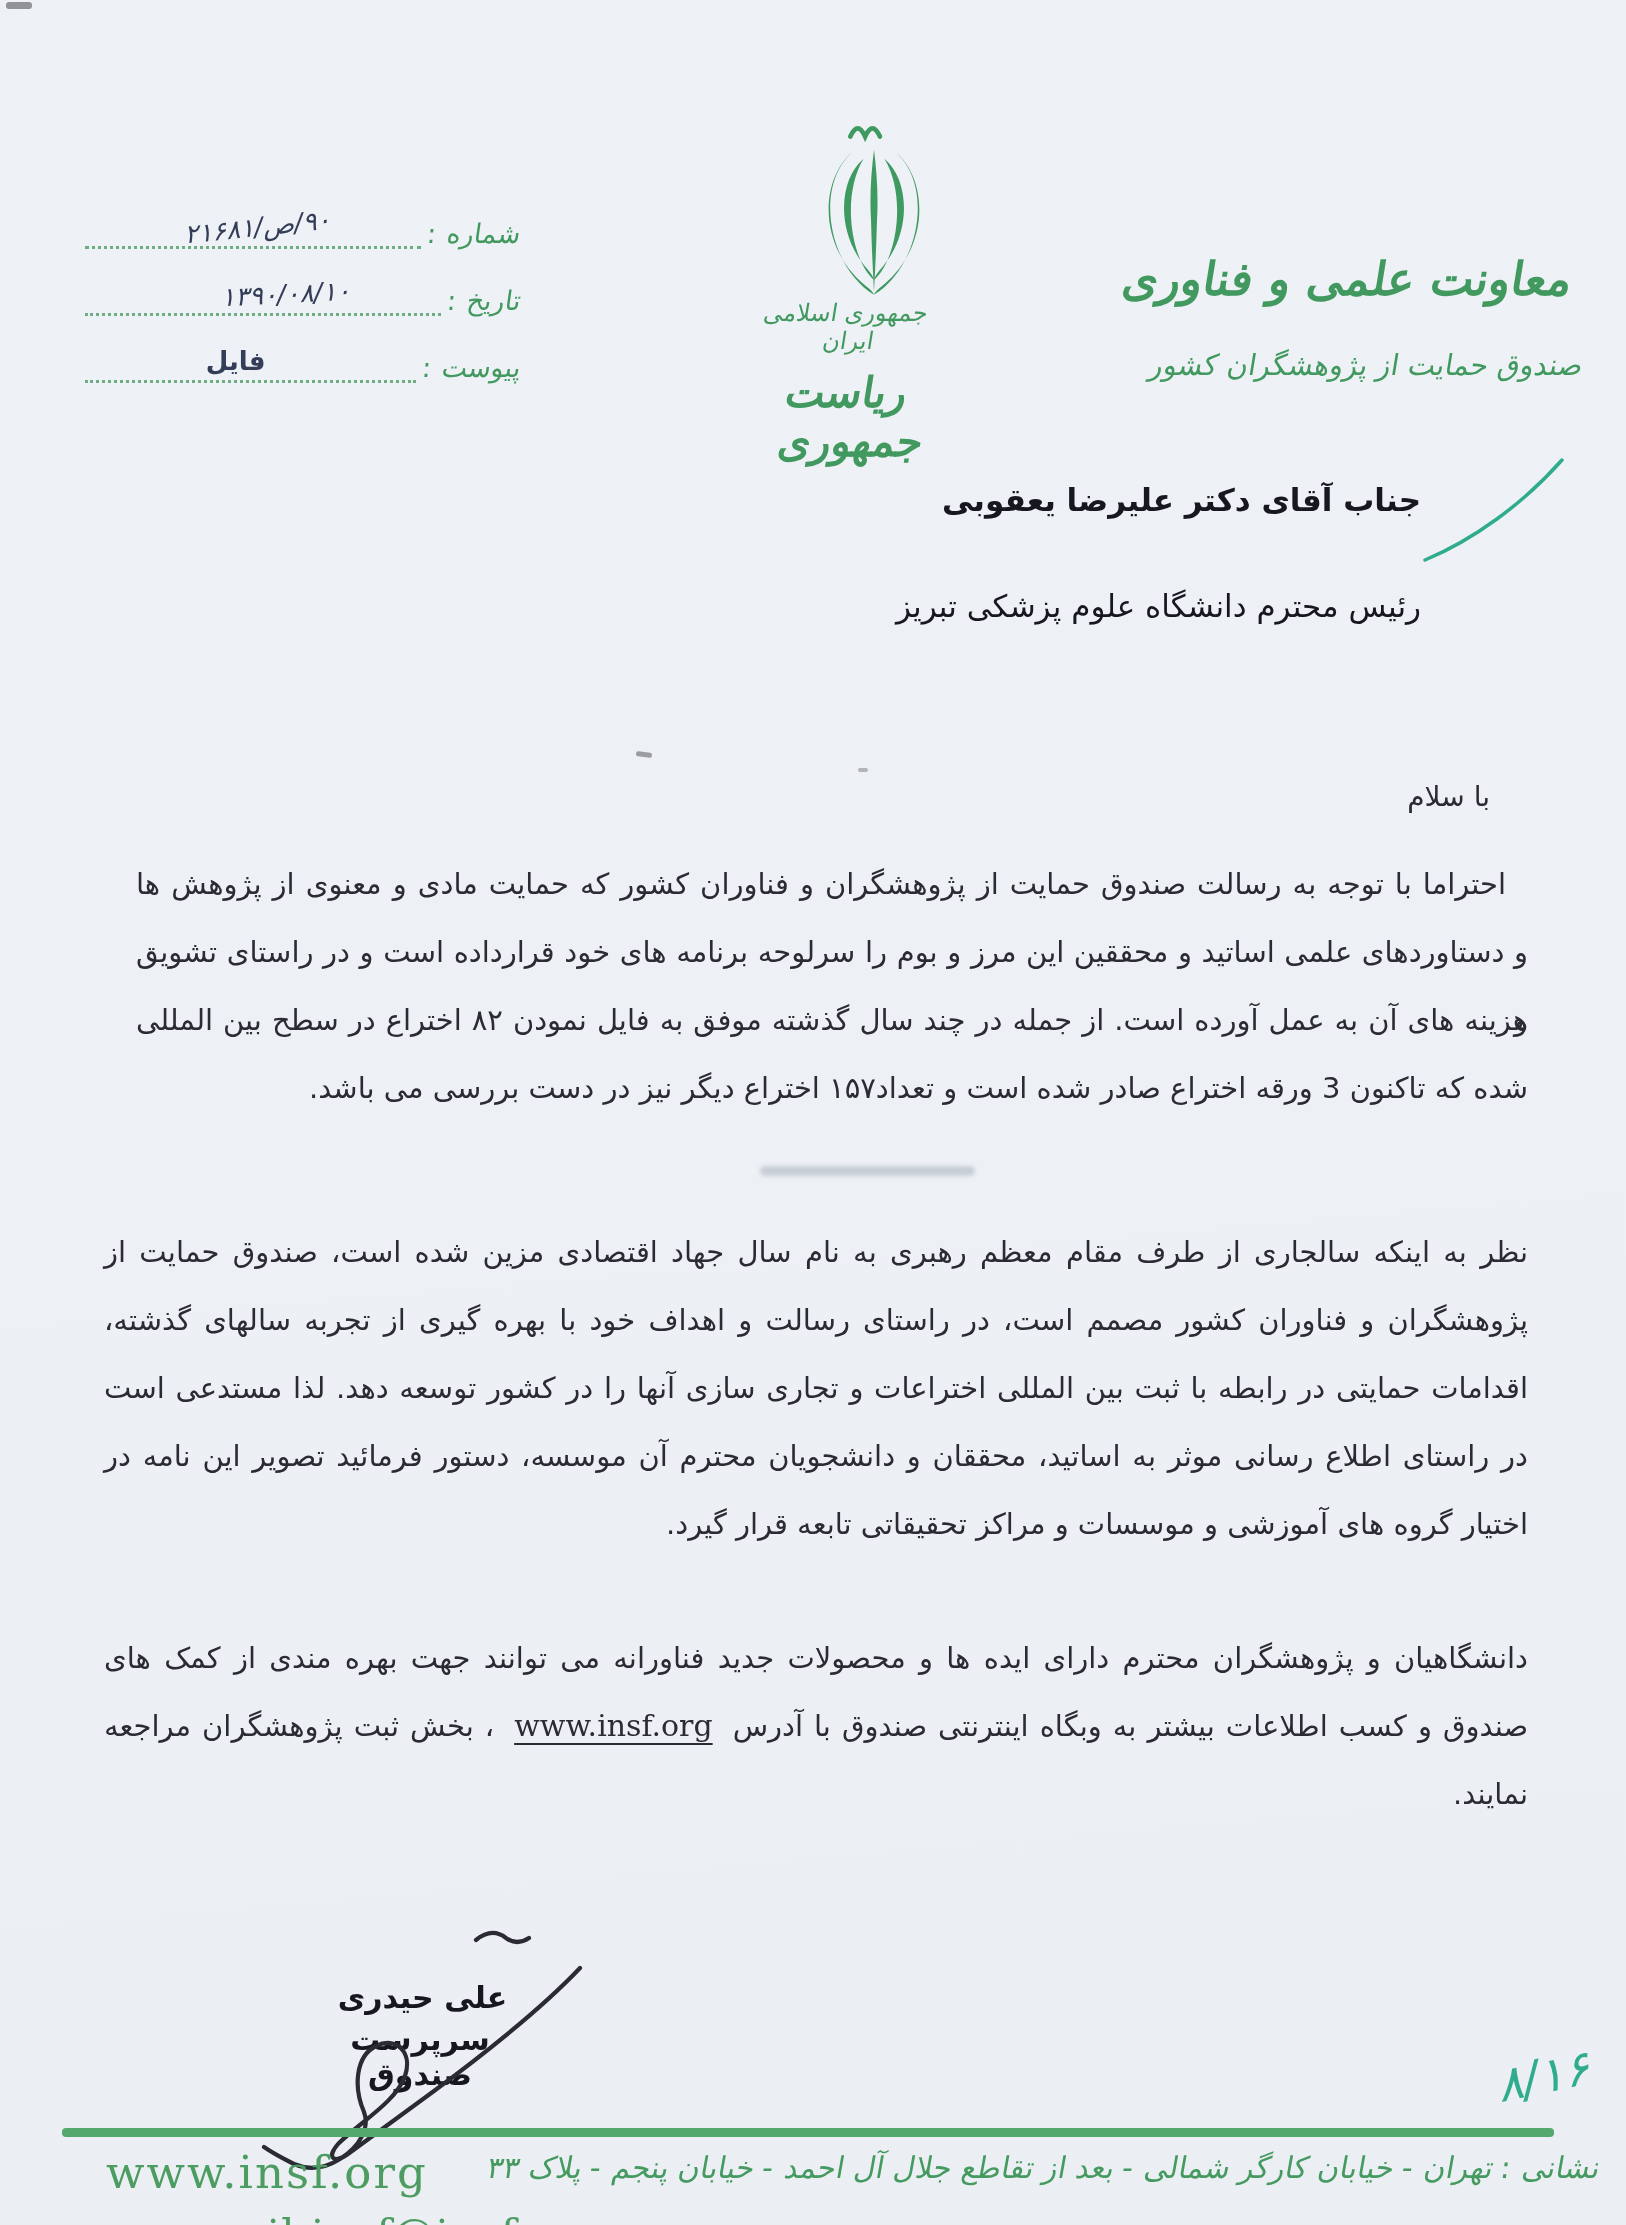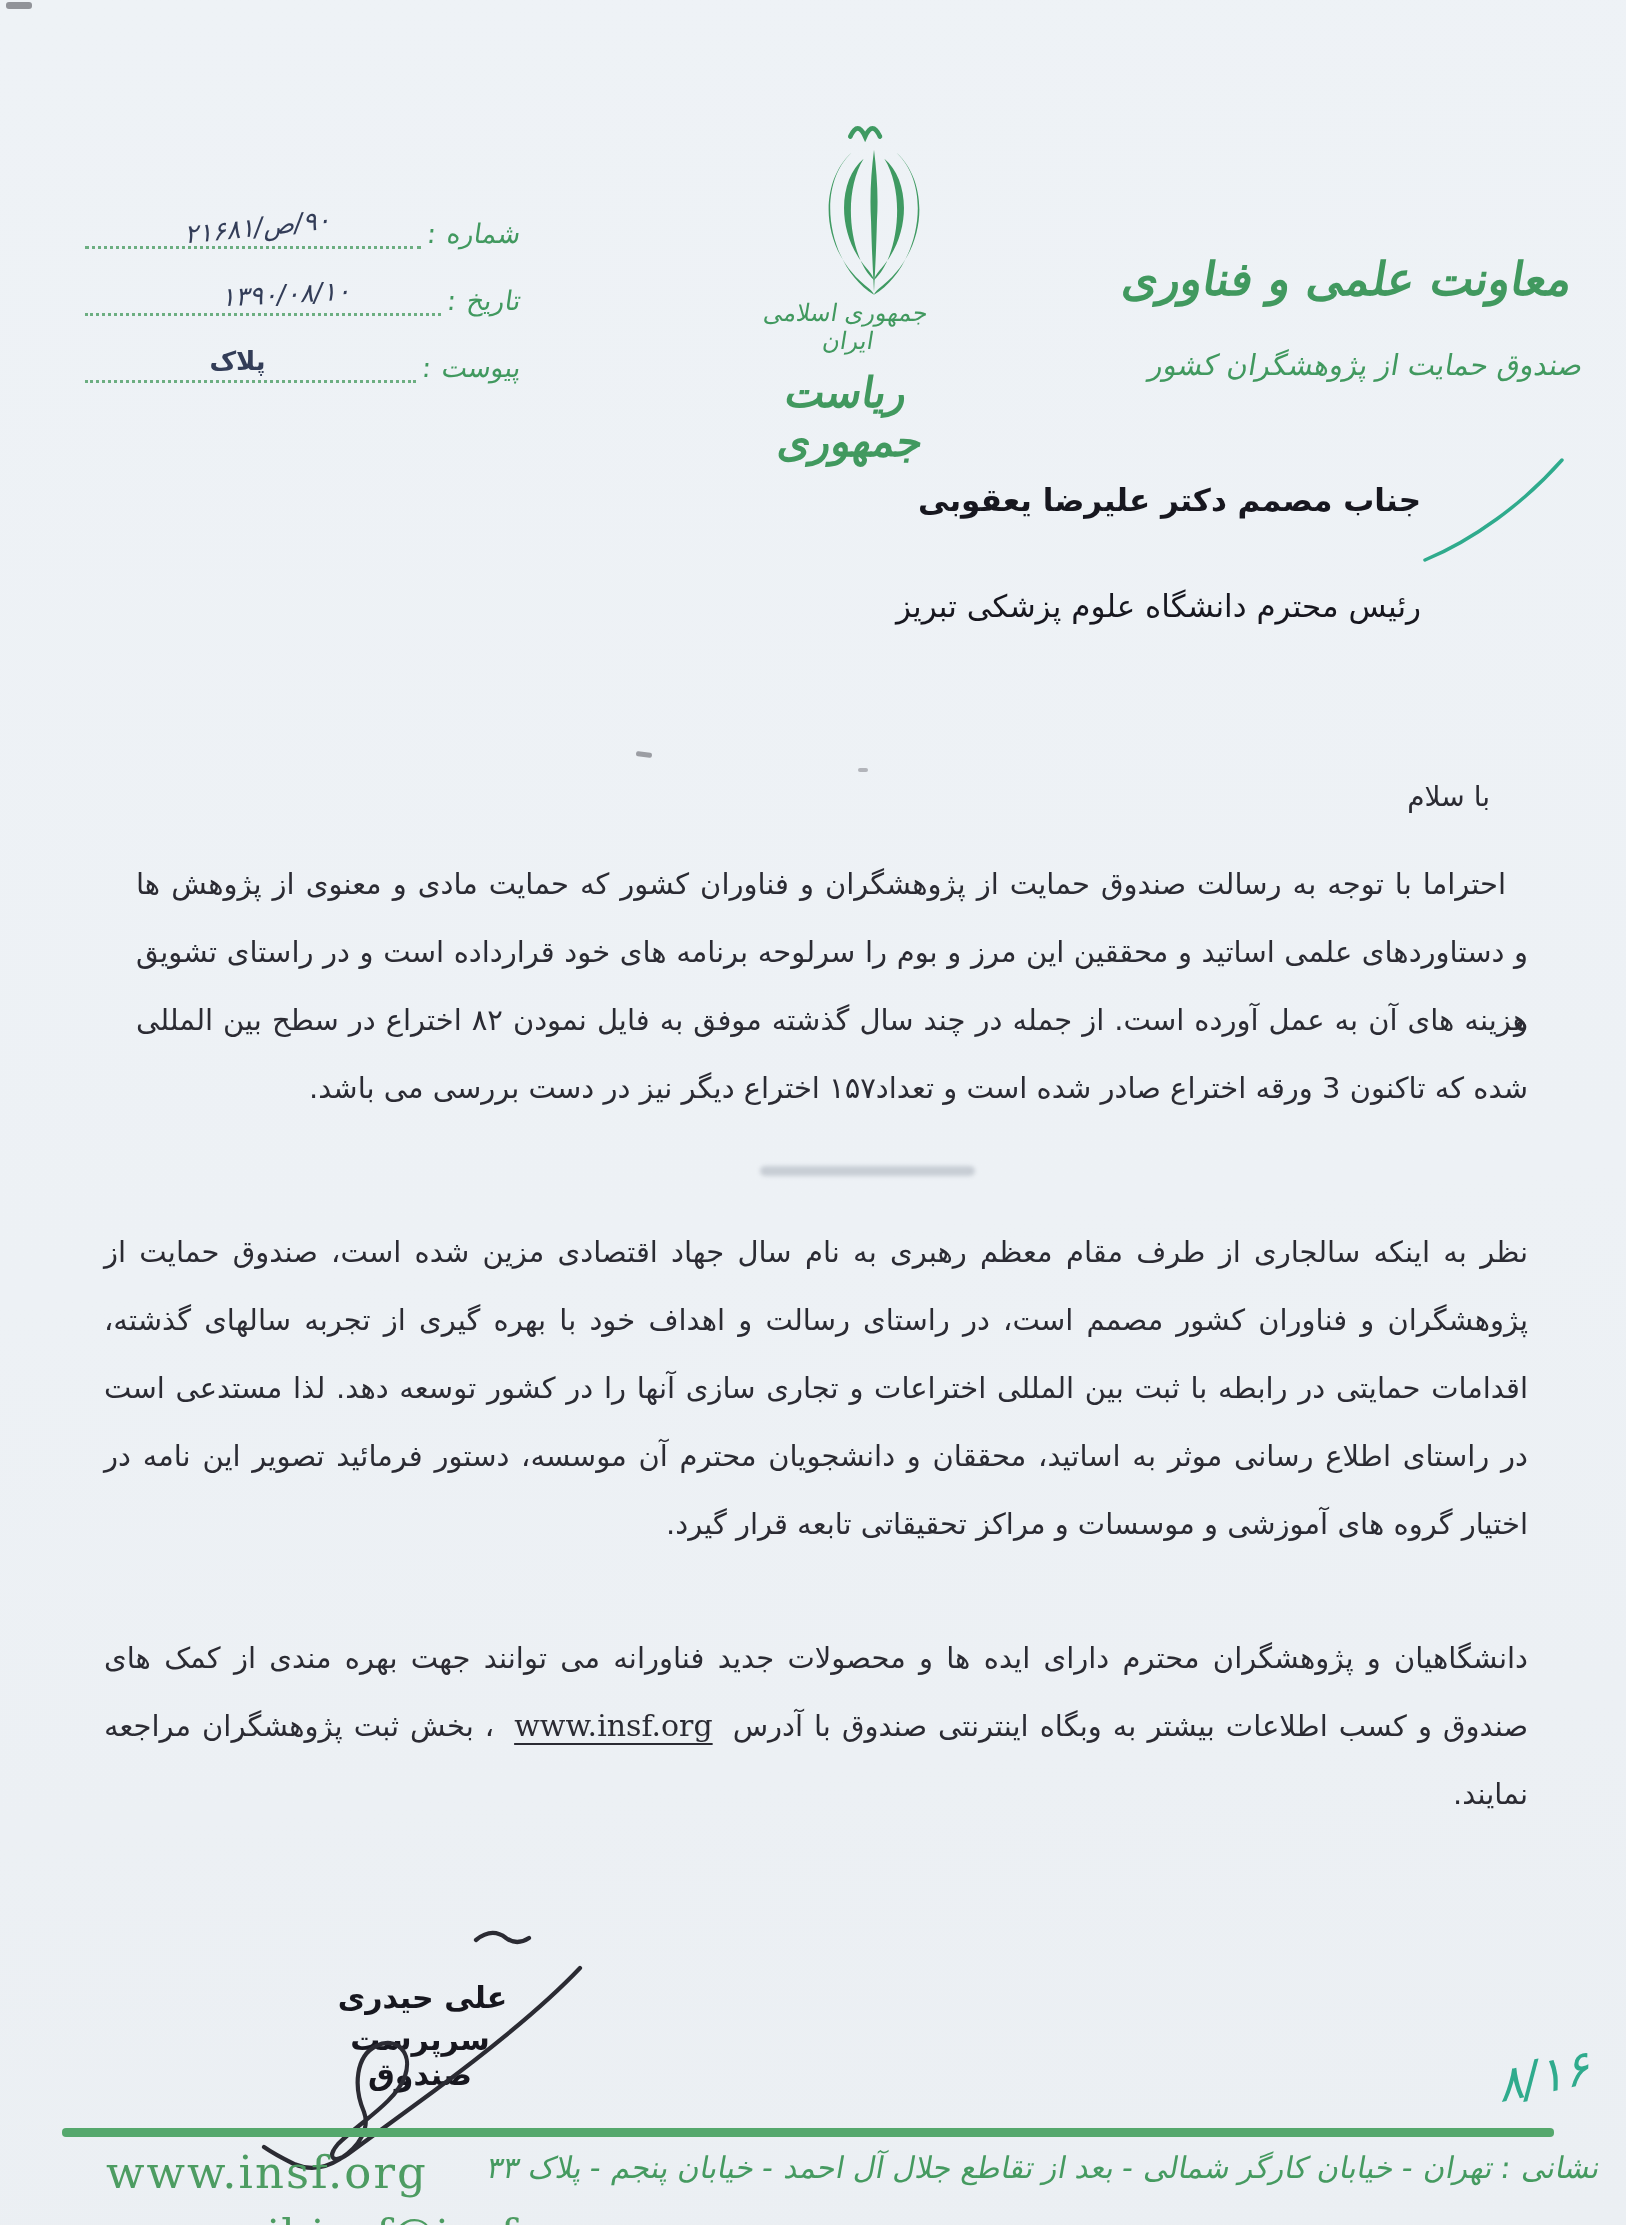--- a/index.html
+++ b/index.html
@@ -66,21 +66,21 @@
   </div>
   <div class="ref-row" style="top:270px;">
     <span class="ref-label">تاریخ :</span>
     <span class="ref-line">
       <span class="ref-value rot2">۱۳۹۰/۰۸/۱۰</span>
     </span>
   </div>
   <div class="ref-row" style="top:337px;">
     <span class="ref-label">پیوست :</span>
     <span class="ref-line">
-      <span class="ref-value attach-val">پلاک</span>
+      <span class="ref-value attach-val">فایل</span>
     </span>
   </div>
 
   <svg class="abs emblem" viewBox="0 0 100 120">
     <g fill="none" stroke="#3f9a62" stroke-width="3.2" stroke-linecap="round">
       <path d="M34,11 q5,-11 10,0 q5,-11 10,0"></path>
     </g>
     <g fill="#3f9a62">
       <path d="M50,20 C52,36 53,52 52,68 C51.5,88 50.8,100 50,116 C49.2,100 48.5,88 48,68 C47,52 48,36 50,20 Z"></path>
       <path d="M43,26 C26,40 24,76 45,100 C48,103.5 49.4,105.5 50,108 C34,94 28,50 43,26 Z"></path>
@@ -88,21 +88,21 @@
       <path d="M37,20 C12,40 12,88 47,114 C48.6,115.4 49.5,116.5 50,118 C20,100 8,44 37,20 Z"></path>
       <path d="M63,20 C88,40 88,88 53,114 C51.4,115.4 50.5,116.5 50,118 C80,100 92,44 63,20 Z"></path>
     </g>
   </svg>
   <div class="abs country">جمهوری اسلامی ایران</div>
   <div class="abs presidency">ریاست جمهوری</div>
 
   <div class="abs dep1">معاونت علمی و فناوری</div>
   <div class="abs dep2">صندوق حمایت از پژوهشگران کشور</div>
 
-  <div class="abs addr1">جناب مصمم دکتر علیرضا یعقوبی</div>
+  <div class="abs addr1">جناب آقای دکتر علیرضا یعقوبی</div>
   <div class="abs addr2">رئیس محترم دانشگاه علوم پزشکی تبریز</div>
   <svg class="abs swoosh" viewBox="0 0 150 118">
     <path d="M7,108 C55,88 105,52 144,8" fill="none" stroke="#2fab8d" stroke-width="3.5" stroke-linecap="round"></path>
   </svg>
 
   <div class="abs salutation">با سلام</div>
 
   <div class="para p1">
     <div class="line just indent">احتراما با توجه به رسالت صندوق حمایت از پژوهشگران و فناوران کشور که حمایت مادی و معنوی از پژوهش ها</div>
     <div class="line just">و دستاوردهای علمی اساتید و محققین این مرز و بوم را سرلوحه برنامه های خود قرارداده است و در راستای تشویق و</div>

